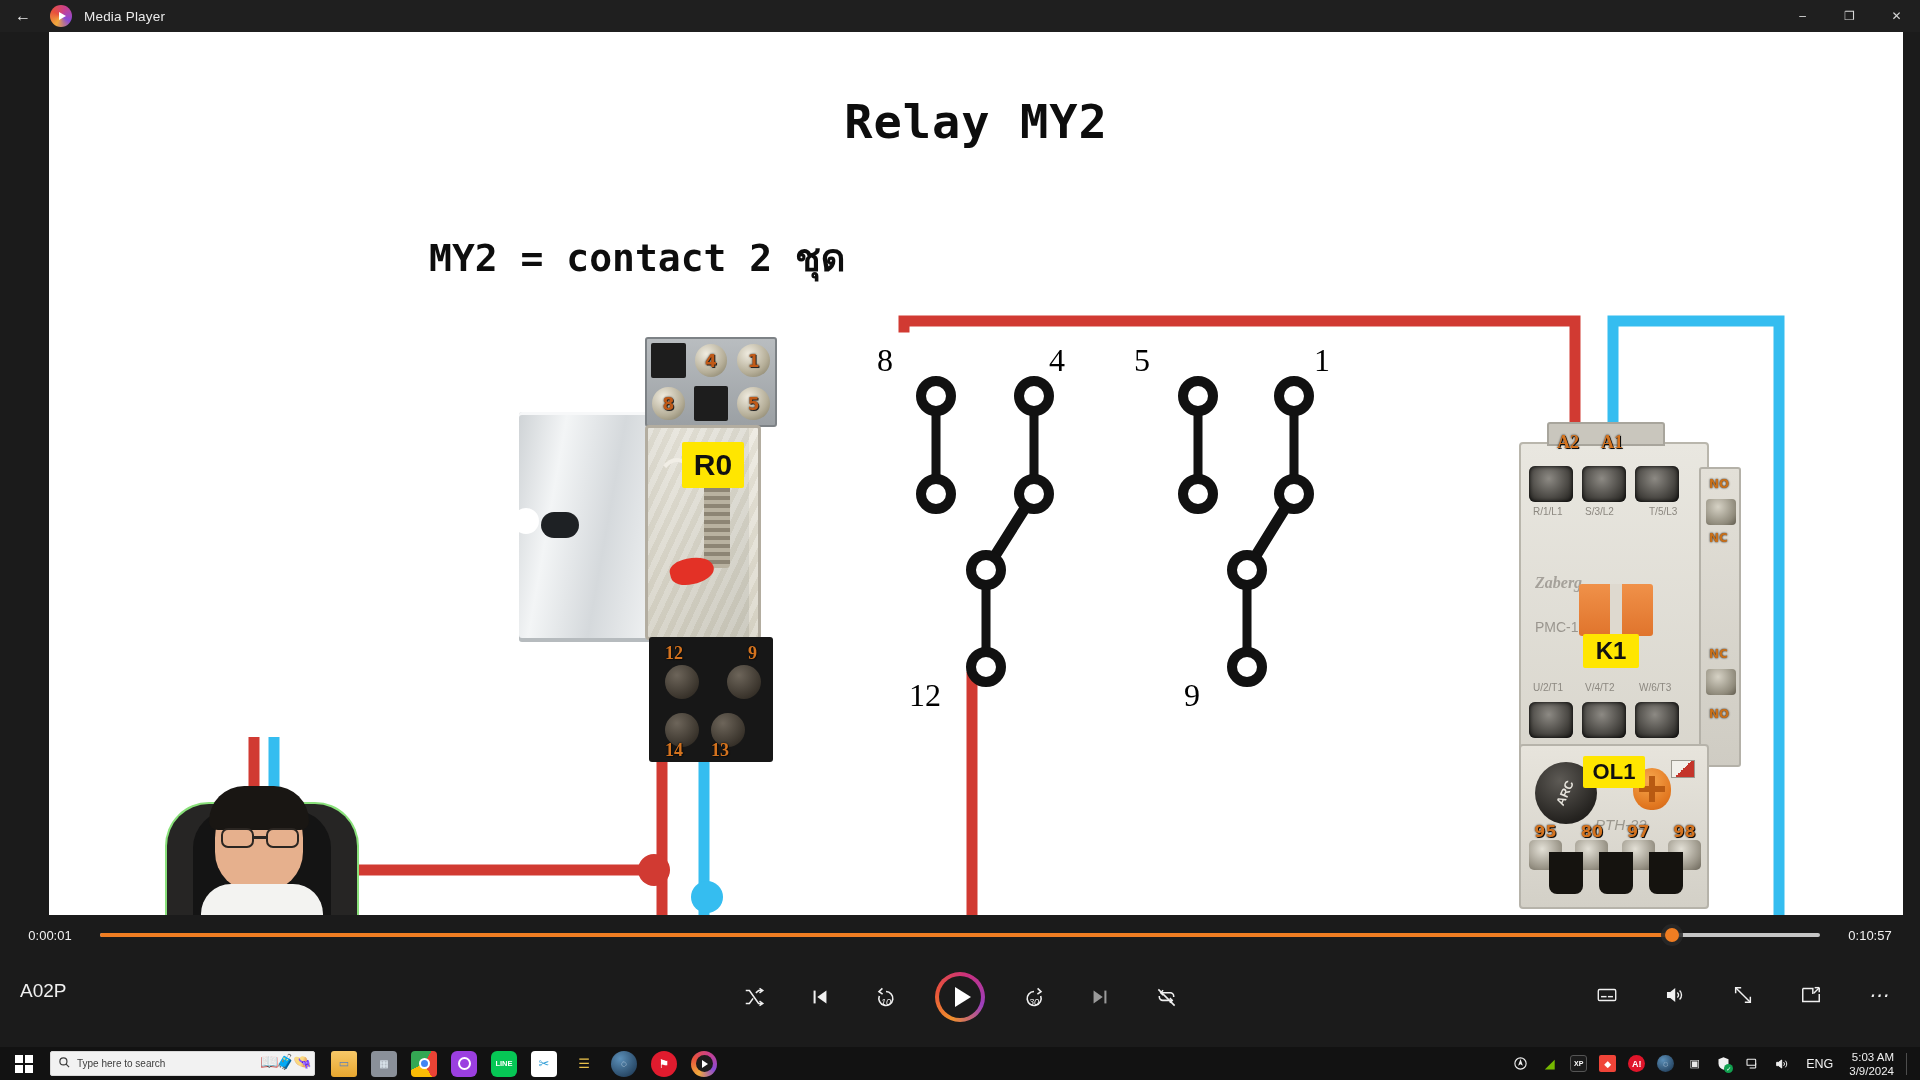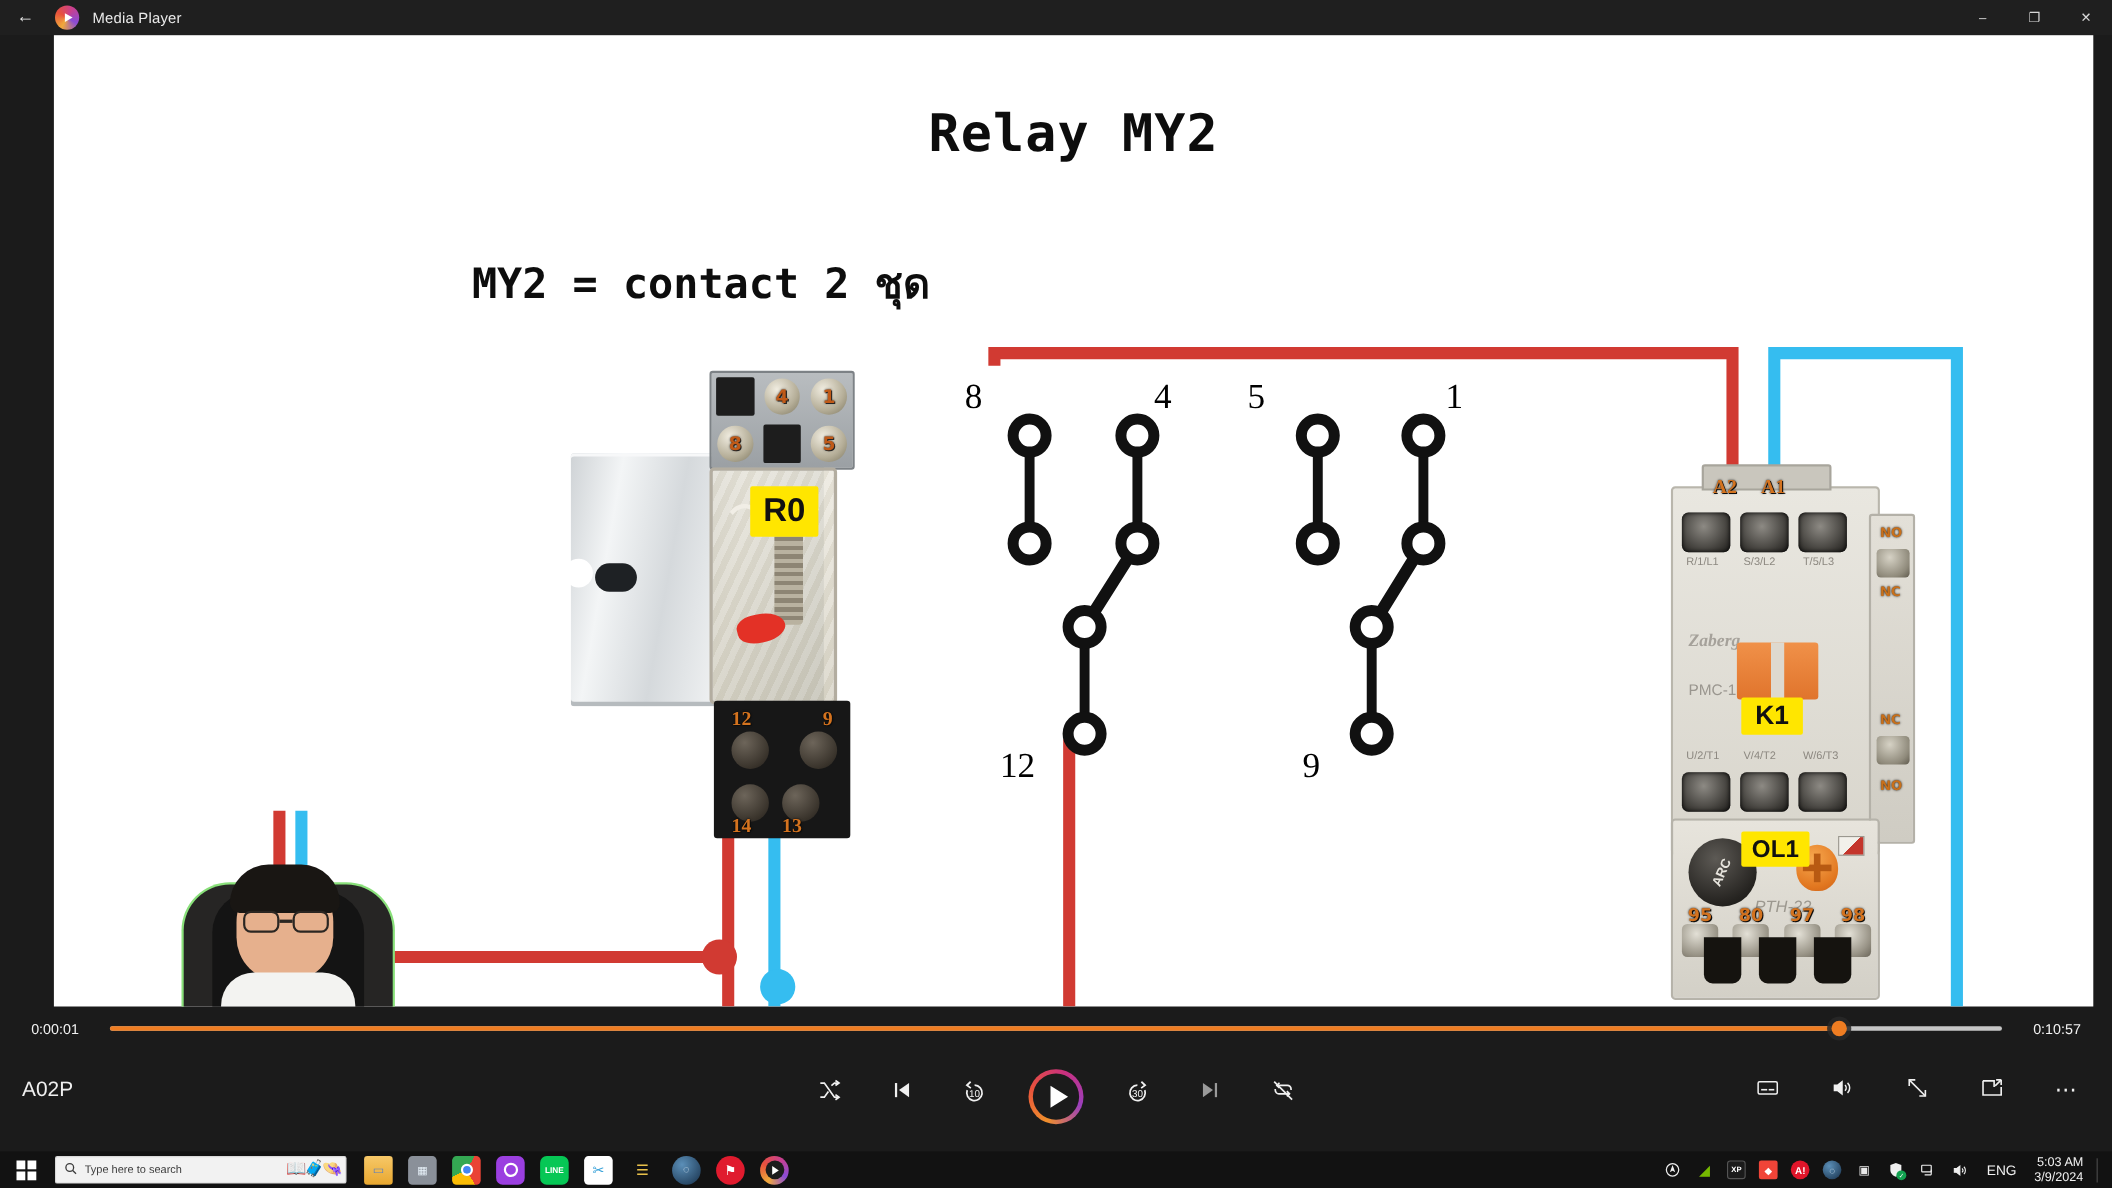--- a/index.html
+++ b/index.html
@@ -287,22 +287,23 @@
   }
   #media-name {
     position: absolute; left: 20px; top: 30px; color: #f0f0f0; font-size: 19px;
     font-family: "Liberation Sans", sans-serif;
   }
   #center-ctrls {
     position: absolute; left: 50%; top: 22px; transform: translateX(-50%);
     display: flex; align-items: center; gap: 32px;
   }
   .cbtn {
-    width: 34px; height: 34px; display: flex; justify-content: center;
+    width: 34px; height: 34px; display: flex; align-items: center; justify-content: center;
     color: #f0f0f0;
+    font-style: italic;
   }
   .cbtn.dim { color: #9a9a9a; }
   #play-btn {
     width: 50px; height: 50px; border-radius: 50%;
     background: conic-gradient(from 200deg, #ef8f2c, #e8513c, #c9307f, #9b3fbd, #ef8f2c);
     display: flex; align-items: center; justify-content: center;
     position: relative;
   }
   #play-btn:after {
     content: ""; position: absolute; inset: 4px; border-radius: 50%; background: #1b1b1b;
@@ -459,21 +460,21 @@
 
       <div id="contactor">
         <div class="topcap"></div>
         <div class="bigscrew-row" style="top:22px;">
           <div class="bigscrew"></div>
           <div class="bigscrew"></div>
           <div class="bigscrew"></div>
         </div>
         <div class="lbl" style="left:12px;top:62px;">R/1/L1</div>
         <div class="lbl" style="left:64px;top:62px;">S/3/L2</div>
-        <div class="lbl" style="left:118px;top:62px;">T/5/L3</div>
+        <div class="lbl" style="left:128px;top:62px;">T/5/L3</div>
         <div class="brand">Zaberg</div>
         <div class="model">PMC-12</div>
         <div class="actuator"></div>
         <div class="yellow-tag" style="left:62px;top:190px;width:56px;height:34px;font-size:24px;">K1</div>
         <div class="lbl" style="left:12px;top:238px;">U/2/T1</div>
         <div class="lbl" style="left:64px;top:238px;">V/4/T2</div>
         <div class="lbl" style="left:118px;top:238px;">W/6/T3</div>
         <div class="bigscrew-row" style="top:258px;">
           <div class="bigscrew"></div>
           <div class="bigscrew"></div>

